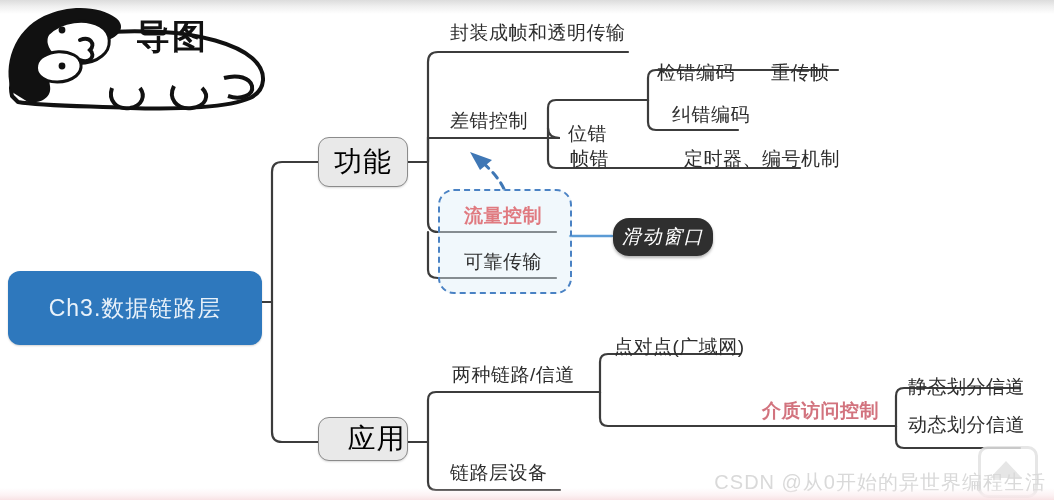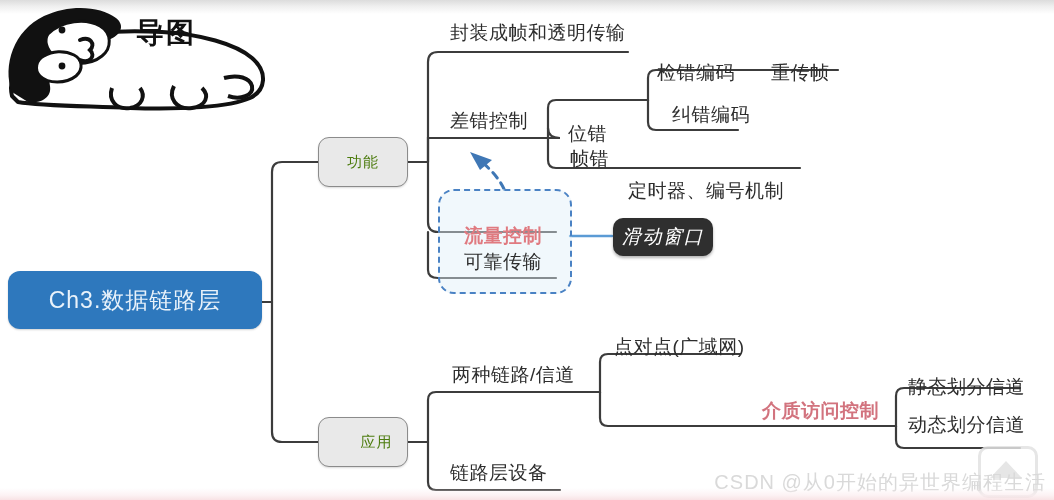--- a/index.html
+++ b/index.html
@@ -55,30 +55,30 @@
     border-radius: 12px;
     font-size: 23px;
     letter-spacing: 1px;
     box-shadow: 0 1px 2px rgba(0,0,0,.18);
   }
 
   .gray-node {
     background: #e9e9e9;
     border: 1.6px solid #8b8b8b;
     border-radius: 11px;
-    color: #4d7c0f;
-    font-size: 15px;
+    color: #000000;
+    font-size: 28px;
     letter-spacing: 1px;
     box-shadow: 0 1px 2px rgba(0,0,0,.15);
   }
 
   .dark-node {
     background: #2f2f2f;
     color: #ffffff;
-    border-radius: 10px;
+    border-radius: 16px;
     font-size: 19px;
     font-style: italic;
     letter-spacing: 1.5px;
     box-shadow: 0 2px 3px rgba(0,0,0,.3);
   }
 
   
   .text-label {
     position: absolute;
     color: #2d2d2d;
@@ -100,21 +100,21 @@
 
   
   .sticker {
     position: absolute;
     left: 0; top: 0;
     width: 300px; height: 120px;
   }
   .sticker-text {
     position: absolute;
     left: 136px; top: 14px;
-    font-size: 28px;
+    font-size: 34px;
     font-weight: bold;
     color: #111;
     letter-spacing: 2px;
   }
 
   .watermark {
     position: absolute;
     right: 8px;
     bottom: 4px;
     color: #d9d9d9;
@@ -196,45 +196,45 @@
     </g>
 
     <g fill="none" stroke="#3f77b5" stroke-width="3" stroke-linecap="round" stroke-dasharray="7 6">
       <path d="M504,189 Q498,176 482,162"></path>
     </g>
     <polygon points="470,152 492,160 480,170" fill="#3f77b5"></polygon>
   </svg>
 
   <div class="dash-box" style="left:438px; top:189px; width:130px; height:101px;"></div>
 
-  <div class="node root-node" style="left:8px; top:271px; width:254px; height:58px;">
+  <div class="node root-node" style="left:8px; top:271px; width:254px; height:74px;">
     <span>Ch3.数据链路层</span>
   </div>
 
   <div class="node gray-node" style="left:318px; top:137px; width:90px; height:50px;">
     <span>功能</span>
   </div>
 
-  <div class="node gray-node" style="left:318px; top:417px; width:90px; height:50px;padding-left:27px;">
+  <div class="node gray-node" style="left:318px; top:417px; width:90px; height:44px;padding-left:27px;">
     <span>应用</span>
   </div>
 
   <div class="node dark-node" style="left:613px; top:218px; width:100px; height:38px;">
     <span>滑动窗口</span>
   </div>
 
   <div class="text-label" style="left:450px; top:20px;">
     <span>封装成帧和透明传输</span>
   </div>
 
   <div class="text-label" style="left:450px; top:108px;">
     <span>差错控制</span>
   </div>
 
-  <div class="text-label red" style="left:464px; top:203px;margin-top:20px;">
+  <div class="text-label red" style="left:464px; top:203px;">
     <span>流量控制</span>
   </div>
 
   <div class="text-label" style="left:464px; top:249px;">
     <span>可靠传输</span>
   </div>
 
   <div class="text-label" style="left:568px; top:84px;margin-top:37px;">
     <span>位错</span>
   </div>
@@ -248,21 +248,21 @@
   </div>
 
   <div class="text-label" style="left:771px; top:60px;">
     <span>重传帧</span>
   </div>
 
   <div class="text-label" style="left:648px; top:102px;padding-left:24px;">
     <span>纠错编码</span>
   </div>
 
-  <div class="text-label" style="left:628px; top:146px;margin-top:32px;">
+  <div class="text-label" style="left:684px; top:146px;">
     <span>定时器、编号机制</span>
   </div>
 
   <div class="text-label" style="left:452px; top:362px;text-align:center;">
     <span>两种链路/信道</span>
   </div>
 
   <div class="text-label" style="left:450px; top:460px;">
     <span>链路层设备</span>
   </div>

